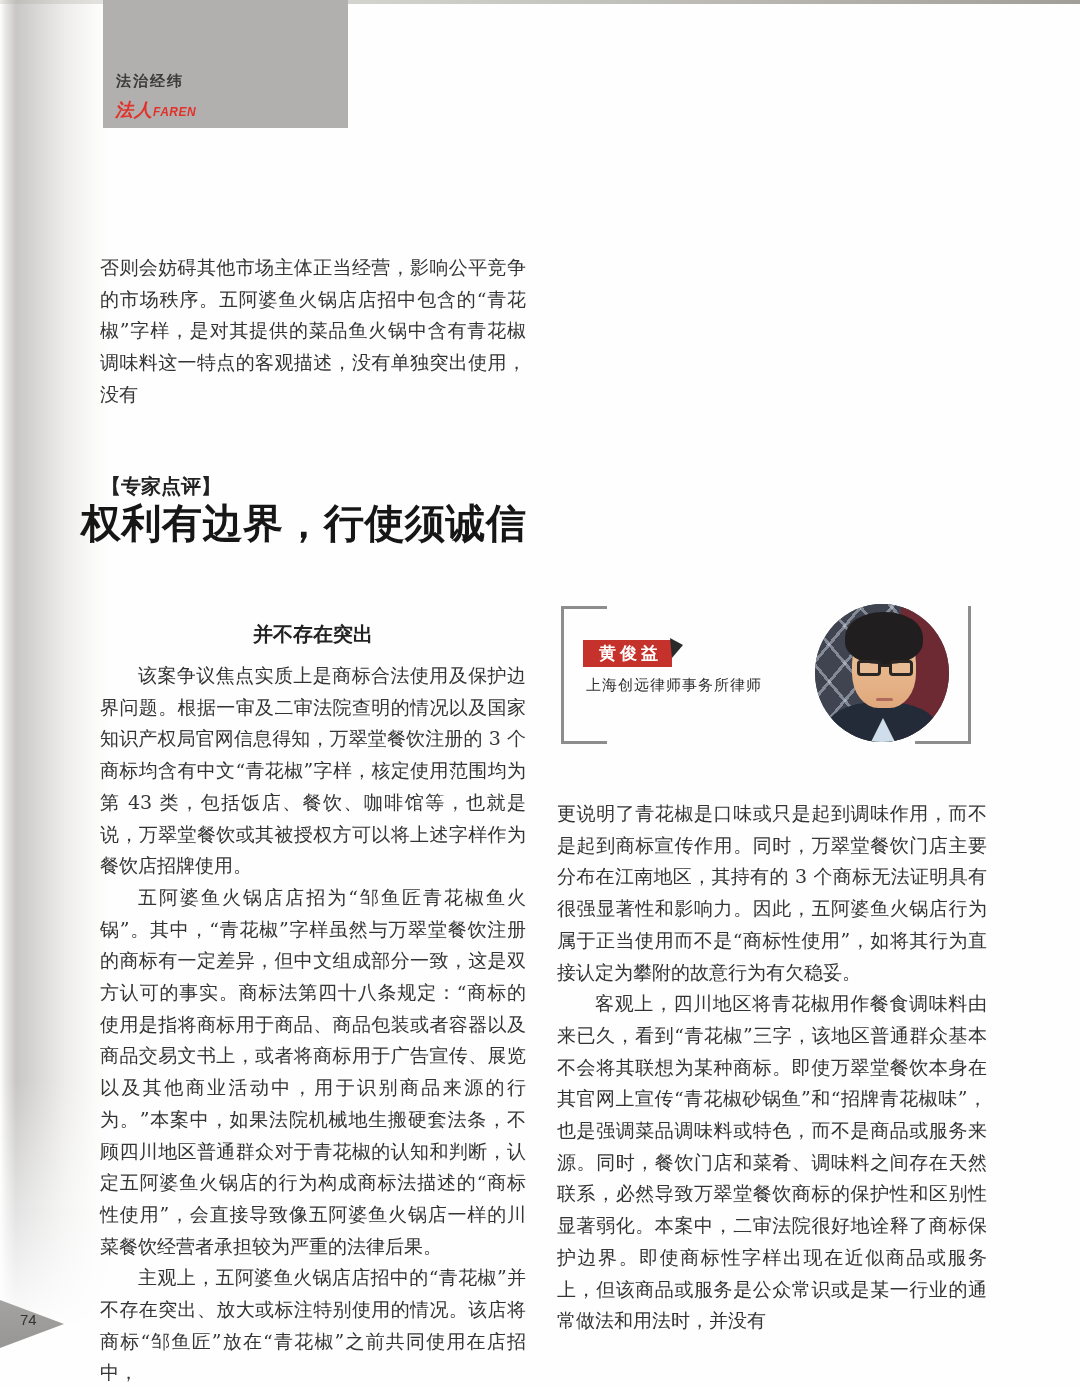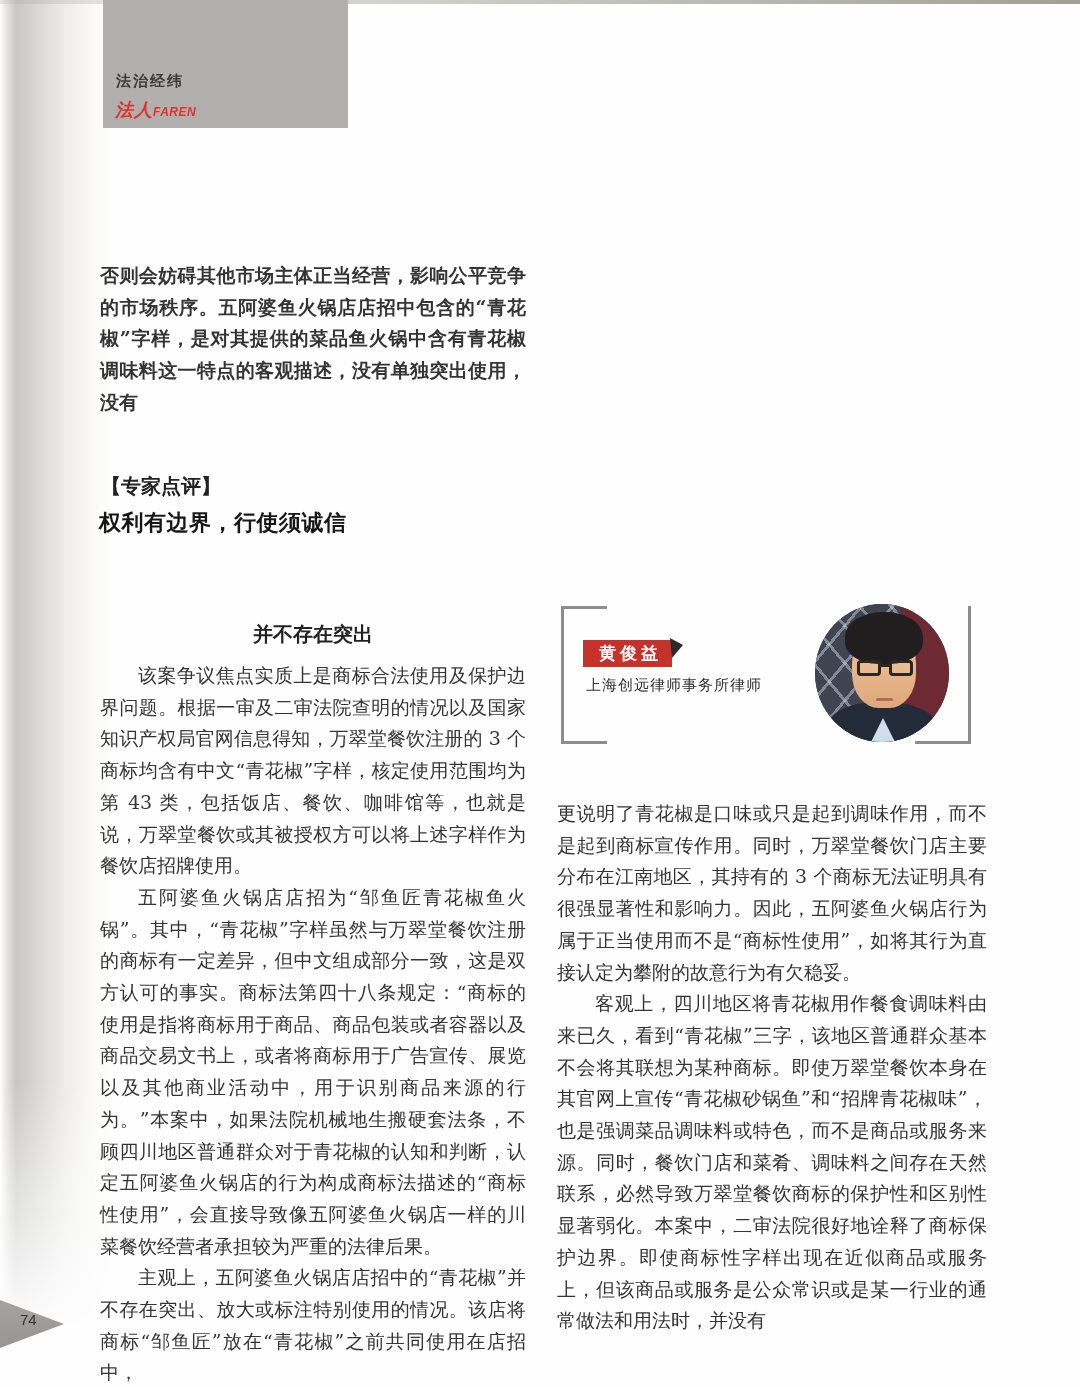--- a/index.html
+++ b/index.html
@@ -38,31 +38,31 @@
   .logo-en {
     font-family:"Liberation Sans","DejaVu Sans",sans-serif;
     font-style:italic; font-weight:700; font-size:12px; color:#e2312a; letter-spacing:0.5px;
   }
   
   .bodytext {
     font-size:19px; line-height:31.7px; color:#343434;
     text-align:justify; text-justify:inter-ideograph;
   }
   .indent { text-indent:2em; }
-  .intro-left  { position:absolute; left:100px; top:260px; width:426px;font-weight:bold; }
+  .intro-left  { position:absolute; left:100px; top:252px; width:426px; }
   .intro-right { position:absolute; left:557px; top:252px; width:430px; }
   .kicker {
     position:absolute; left:101px; top:472px;
     font-family:"Liberation Sans","DejaVu Sans",sans-serif;
     font-size:20px; font-weight:bold; color:#222; line-height:28px;
   }
   .title {
-    position:absolute; left:99px; top:503px;
+    position:absolute; left:81px; top:503px;
     font-family:"Liberation Sans","DejaVu Sans",sans-serif;
-    font-size:22px; font-weight:900; color:#161616; line-height:40px; letter-spacing:0.5px;
+    font-size:40px; font-weight:900; color:#161616; line-height:40px; letter-spacing:0.5px;
   }
   .col-left { position:absolute; left:100px; top:620px; width:426px; }
   .subhead {
     text-align:center; font-size:20px; font-weight:bold; color:#222;
     line-height:28px; margin-bottom:12px; text-indent:0;
   }
   .col-right { position:absolute; left:557px; top:798px; width:430px; }
   
   .expert-box { position:absolute; left:557px; top:600px; width:432px; height:150px; }
   .bracket { position:absolute; width:46px; height:138px; }

